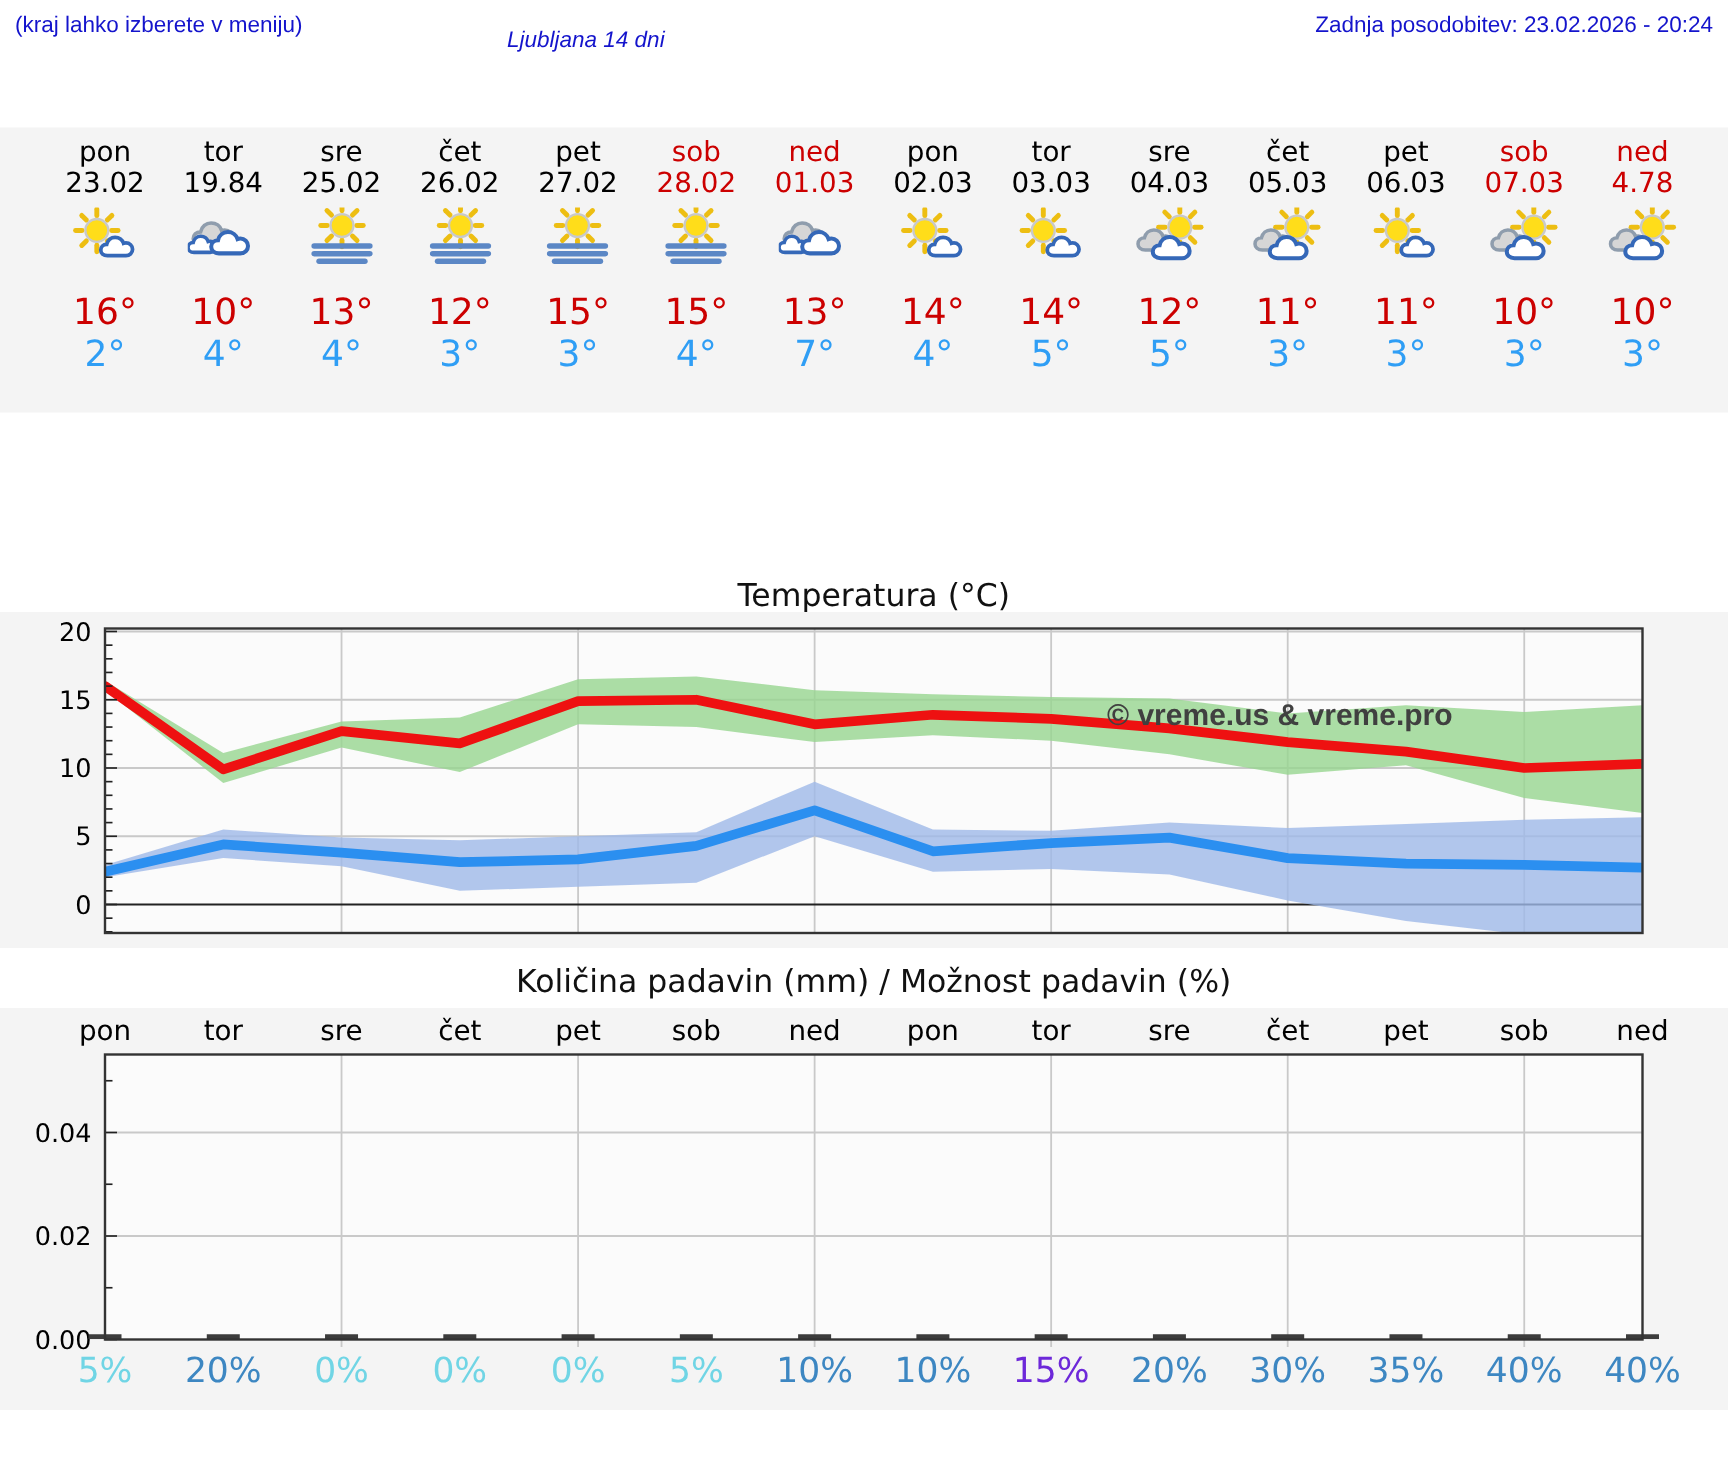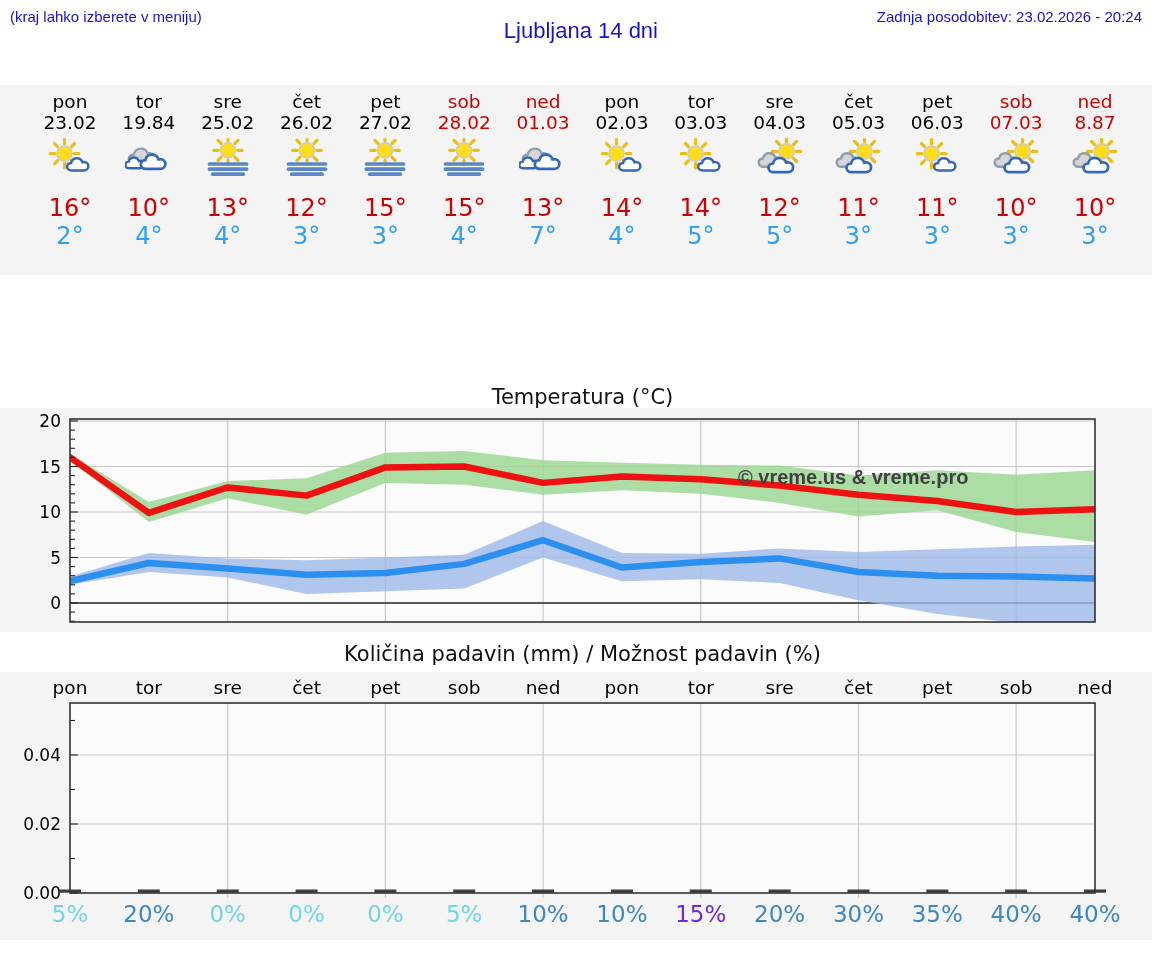--- a/index.html
+++ b/index.html
@@ -1,21 +1,21 @@
 <!DOCTYPE html>
 <html><head>
 <meta charset="utf-8">
 <style>
   html,body{margin:0;padding:0;background:#fff;}
   .page{position:relative;width:1152px;height:964px;background:#fff;overflow:hidden;
         font-family:"DejaVu Sans","Liberation Sans",sans-serif;}
   .hdr-note{position:absolute;left:10px;top:8px;font-size:15px;color:#1414cc;
         font-family:"Liberation Sans",sans-serif;}
-  .hdr-title{position:absolute;left:338px;top:18px;width:320px;text-align:right;
-        font-size:22px;color:#1414cc;font-family:"Liberation Sans",sans-serif;}
+  .hdr-title{position:absolute;left:338px;top:18px;width:320px;text-align:left;
+        font-size:15px;color:#1414cc;font-family:"Liberation Sans",sans-serif;font-style:italic;}
   .hdr-update{position:absolute;right:10px;top:8px;font-size:15px;color:#1414cc;
         font-family:"Liberation Sans",sans-serif;}
   .strip{position:absolute;left:0;top:85px;width:1152px;height:190px;background:#f4f4f4;}
   .day-cell{position:absolute;top:0;height:190px;text-align:center;}
   .dname,.ddate{font-size:18.5px;color:#000;line-height:21px;}
   .dname{margin-top:6px;}
   .weekend .dname,.weekend .ddate{color:#cc0000;}
   .wicon{width:48px;height:40px;margin-top:5px;}
   .thi{font-size:24px;color:#cc0000;margin-top:12px;line-height:28px;}
   .tlo{font-size:24px;color:#2f9ef5;line-height:28px;}
@@ -74,21 +74,21 @@
         </svg><div class="thi">12°</div><div class="tlo">5°</div></div>
       <div class="day-cell" style="left: 817.462px; width: 82px;"><div class="dname">čet</div><div class="ddate">05.03</div><svg class="wicon" viewBox="0 0 44 36">
           <use href="#icon-cloud-sun"></use>
         </svg><div class="thi">11°</div><div class="tlo">3°</div></div>
       <div class="day-cell" style="left: 896.308px; width: 82px;"><div class="dname">pet</div><div class="ddate">06.03</div><svg class="wicon" viewBox="0 0 44 36">
           <use href="#icon-partly-sunny"></use>
         </svg><div class="thi">11°</div><div class="tlo">3°</div></div>
       <div class="day-cell weekend" style="left: 975.154px; width: 82px;"><div class="dname">sob</div><div class="ddate">07.03</div><svg class="wicon" viewBox="0 0 44 36">
           <use href="#icon-cloud-sun"></use>
         </svg><div class="thi">10°</div><div class="tlo">3°</div></div>
-      <div class="day-cell weekend" style="left: 1054px; width: 82px;"><div class="dname">ned</div><div class="ddate">8.87</div><svg class="wicon" viewBox="0 0 44 36">
+      <div class="day-cell weekend" style="left: 1054px; width: 82px;"><div class="dname">ned</div><div class="ddate">4.78</div><svg class="wicon" viewBox="0 0 44 36">
           <use href="#icon-cloud-sun"></use>
         </svg><div class="thi">10°</div><div class="tlo">3°</div></div>
     </div>
 
   <div class="chart-title t1">Temperatura (°C)</div>
   <div class="band temp-band">
     <svg id="temp-svg" viewBox="0 408 1152 224">
         <rect x="70" y="419" width="1025" height="203" fill="#fbfbfb"></rect>
         <clipPath id="tclip">
           <rect x="70" y="419" width="1025" height="203"></rect>

